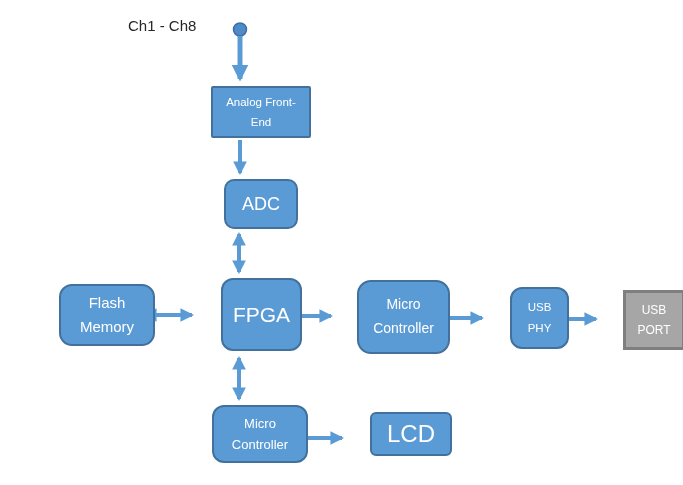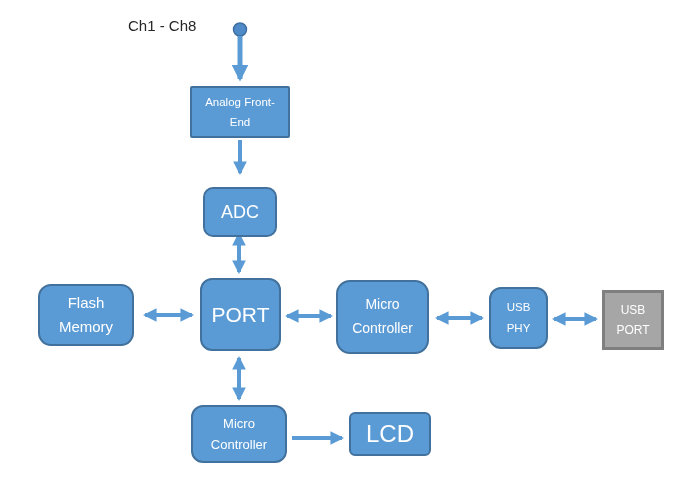--- a/index.html
+++ b/index.html
@@ -2,24 +2,24 @@
 <html><head>
 <meta charset="utf-8">
 <style>
   * { margin:0; padding:0; box-sizing:border-box; }
   html,body { background:#ffffff; }
   body { font-family:"Liberation Sans", sans-serif; }
   .canvas { position:relative; width:683px; height:485px; background:#ffffff; overflow:hidden; }
   svg.connectors { position:absolute; left:0; top:0; }
   .node {
     position:absolute; display:flex; align-items:center; justify-content:center;
-    text-align:center; color:#ffffff; background:#5B9BD5; border:2px solid #41719C;
+    text-align:center; color:#ffffff; background:#5B9BD5; border:2px solid #41719C;margin-left:21px;
   }
   .n-afe  { left:190px; top:86px;  width:100px; height:52px; font-size:11.5px; line-height:1.75; padding:0 6px; border-radius:2px; }
-  .n-adc  { left:203px; top:187px; width:74px;  height:50px; font-size:18px; border-radius:10px;justify-content:center; }
+  .n-adc  { left:203px; top:179px; width:74px;  height:50px; font-size:18px; border-radius:10px;justify-content:center; }
   .n-fpga { left:200px; top:278px; width:81px;  height:73px; font-size:21px; border-radius:12px; }
   .n-flash{ left:38px;  top:284px; width:96px;  height:62px; font-size:15px; line-height:1.6; padding:0 14px; border-radius:13px; }
   .n-mc1  { left:336px; top:280px; width:93px;  height:74px; font-size:14px; line-height:1.7; padding:0 8px; border-radius:14px; }
   .n-phy  { left:489px; top:287px; width:59px;  height:62px; font-size:11.5px; line-height:1.8; padding:16px 6px; border-radius:12px; }
   .n-port { left:602px; top:290px; width:62px;  height:60px; font-size:12px; line-height:1.7; padding:0 7px;
             background:#A6A6A6; border:3px solid #7F7F7F; border-radius:0; }
   .n-mc2  { left:191px; top:405px; width:96px;  height:58px; font-size:13px; line-height:1.65; padding:0 8px; border-radius:12px; }
   .n-lcd  { left:349px; top:412px; width:82px;  height:44px; font-size:24px; border-radius:6px; }
   .ch-label { position:absolute; left:128px; top:17px; width:100px; 
               font-size:15px; color:#262626; }
@@ -60,21 +60,21 @@
 
   <div class="node n-afe">
     <span>Analog Front-End</span>
   </div>
 
   <div class="node n-adc">
     <span>ADC</span>
   </div>
 
   <div class="node n-fpga">
-    <span>PORT</span>
+    <span>FPGA</span>
   </div>
 
   <div class="node n-flash">
     <span>Flash Memory</span>
   </div>
 
   <div class="node n-mc1">
     <span>Micro Controller</span>
   </div>
 

